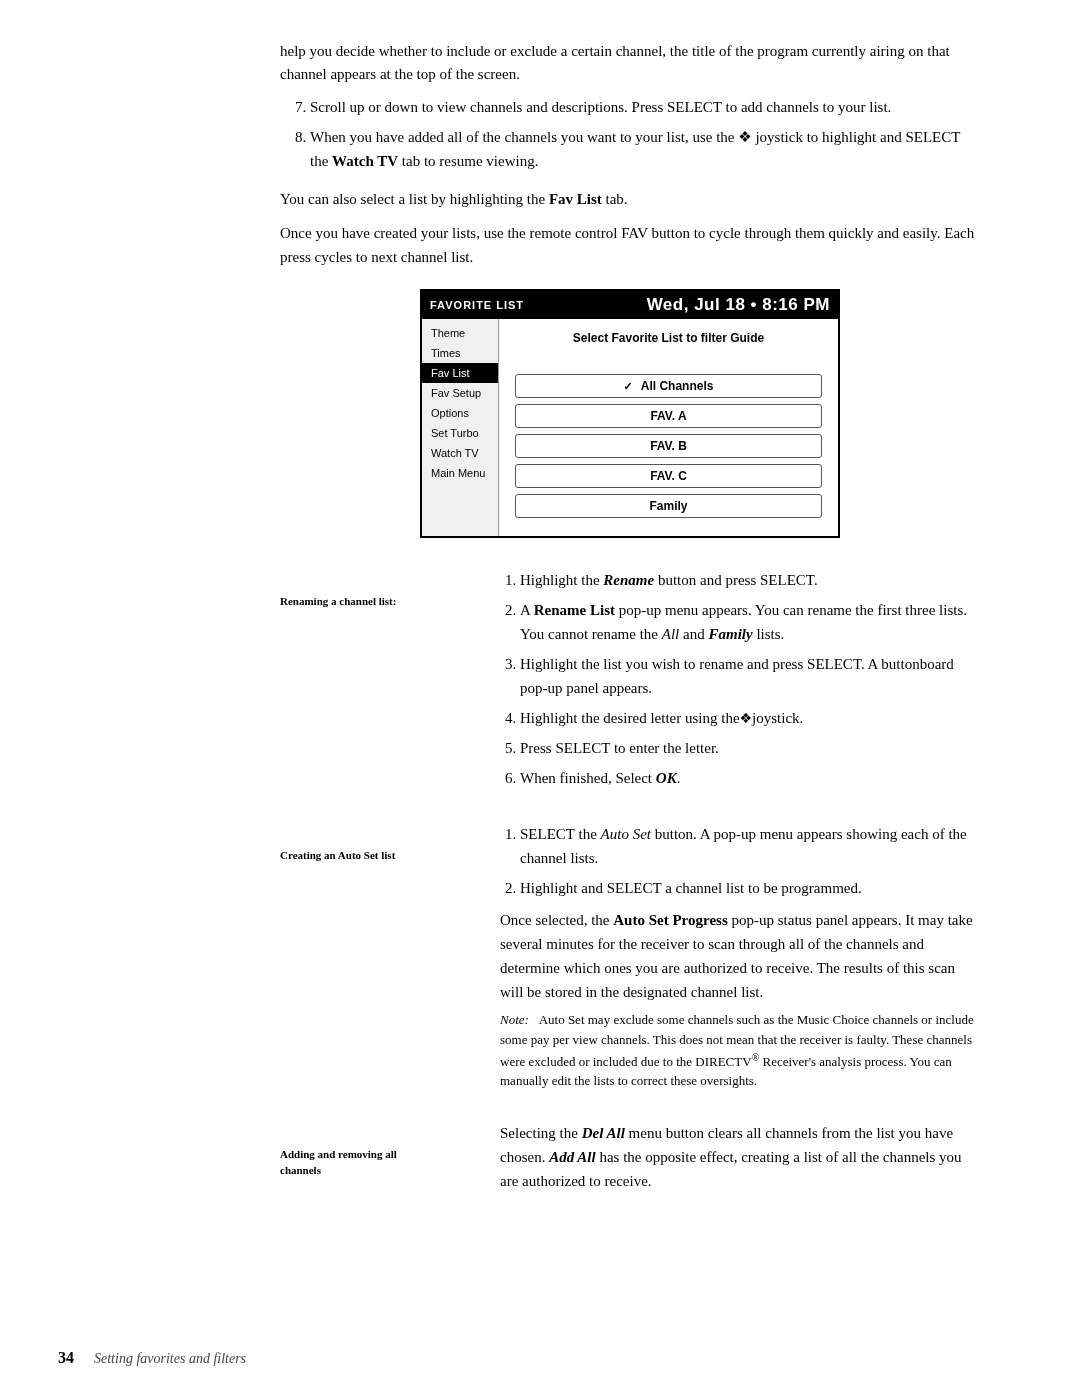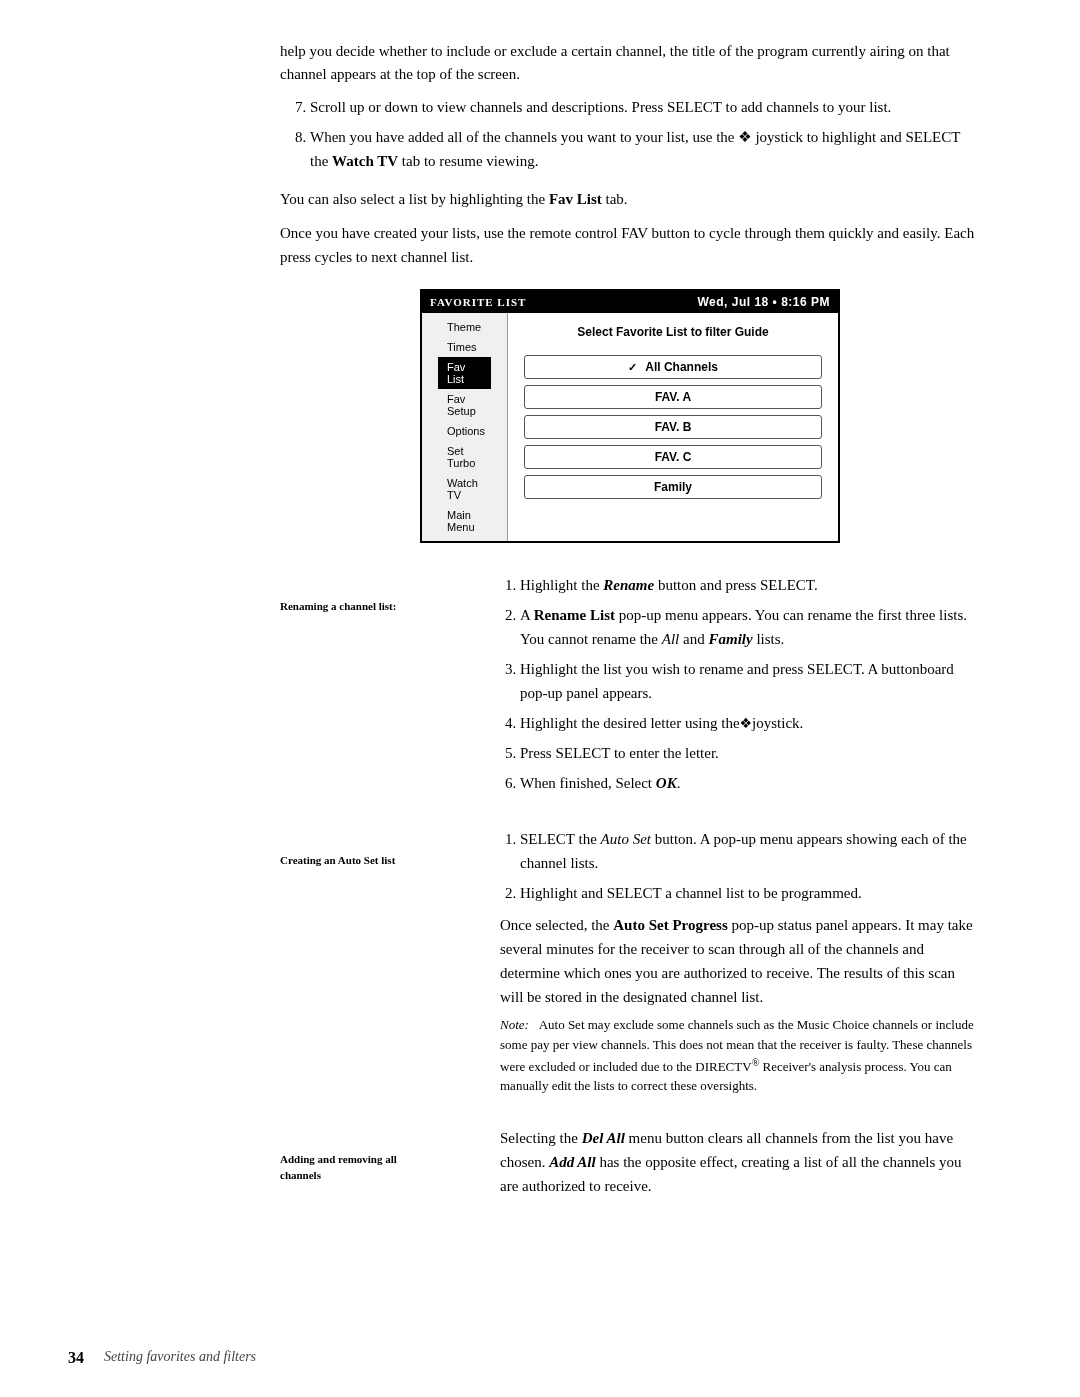--- a/index.html
+++ b/index.html
@@ -66,37 +66,36 @@
       padding: 4px 8px;
       font-weight: bold;
       font-size: 12px;
       letter-spacing: 0.5px;
     }
 
     .tv-header-title {
       text-transform: uppercase;
       letter-spacing: 1px;
       font-size: 11px;
-      font-family: Liberation Serif, serif;
     }
 
     .tv-header-time {
-      font-size: 12px;
+      font-size: 17px;
       text-align: center;
     }
 
     .tv-body {
       display: flex;
       background: #fff;
     }
 
     .tv-left-menu {
-      width: 86px;
+      width: 77px;
       border-right: 1px solid #999;
-      padding: 4px 16px;
+      padding: 4px 0;
       background: #f0f0f0;
     }
 
     .tv-menu-item {
       padding: 3px 8px;
       font-size: 11px;
       color: #000;
       cursor: default;
       border: 1px solid transparent;
     }
@@ -109,21 +108,21 @@
     .tv-right-panel {
       flex: 1;
       padding: 12px 16px;
       background: #fff;
     }
 
     .tv-panel-title {
       font-weight: bold;
       font-size: 12px;
       text-align: center;
-      margin-bottom: 16px;
+      margin-bottom: 29px;
       color: #000;
     }
 
     .tv-channel-item {
       border: 1px solid #555;
       border-radius: 3px;
       padding: 4px 12px;
       margin-bottom: 6px;
       text-align: center;
       font-size: 12px;
@@ -183,24 +182,24 @@
       font-style: italic;
     }
 
     .bold { font-weight: bold; }
     .italic { font-style: italic; }
     .bold-italic { font-weight: bold; font-style: italic; }
 
     .page-footer {
       position: absolute;
       bottom: 30px;
-      left: 68px;
+      left: 58px;
       right: 60px;
       display: flex;
-      align-items: flex-start;
+      align-items: flex-end;
       gap: 20px;
     }
 
     .page-number {
       font-weight: bold;
       font-size: 16px;
     }
 
     .footer-text {
       font-size: 14px;

